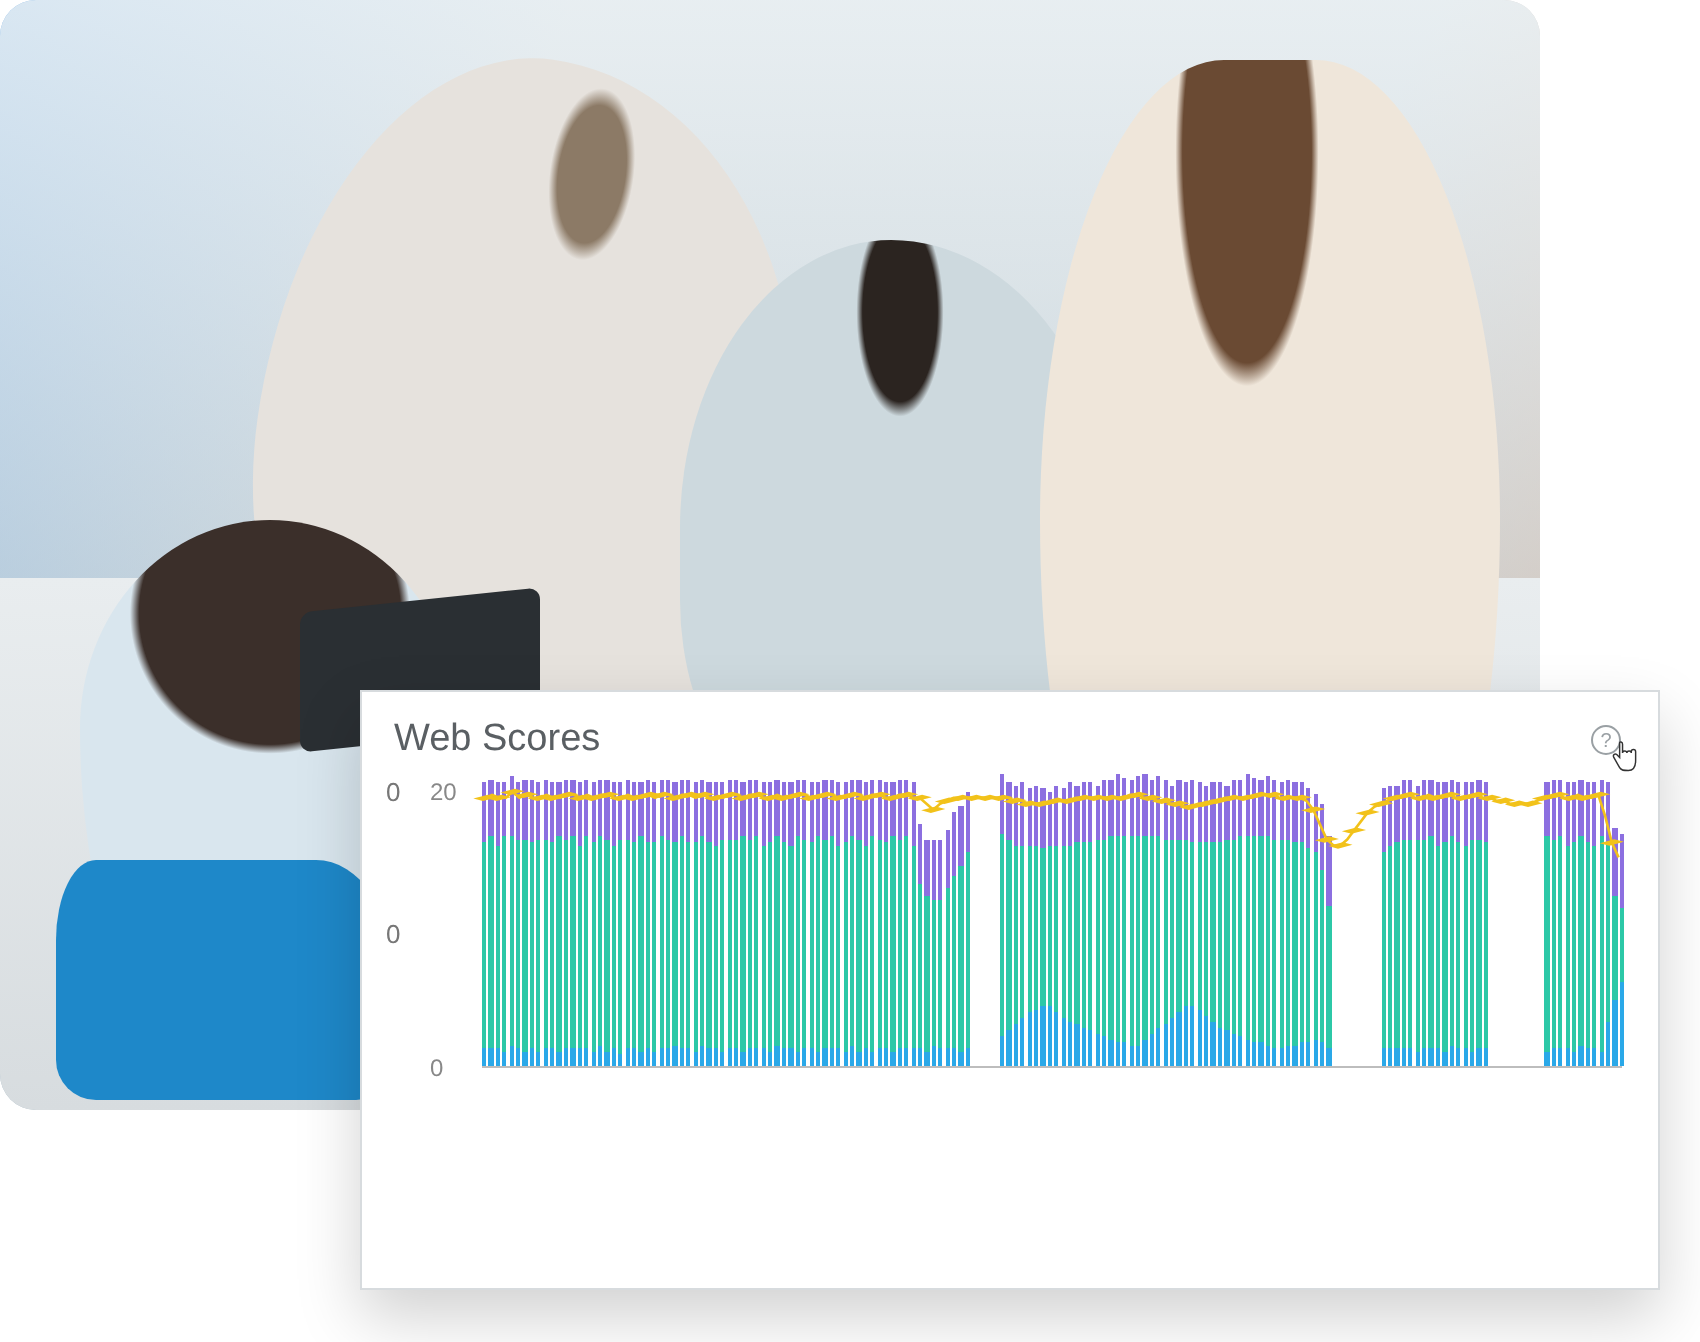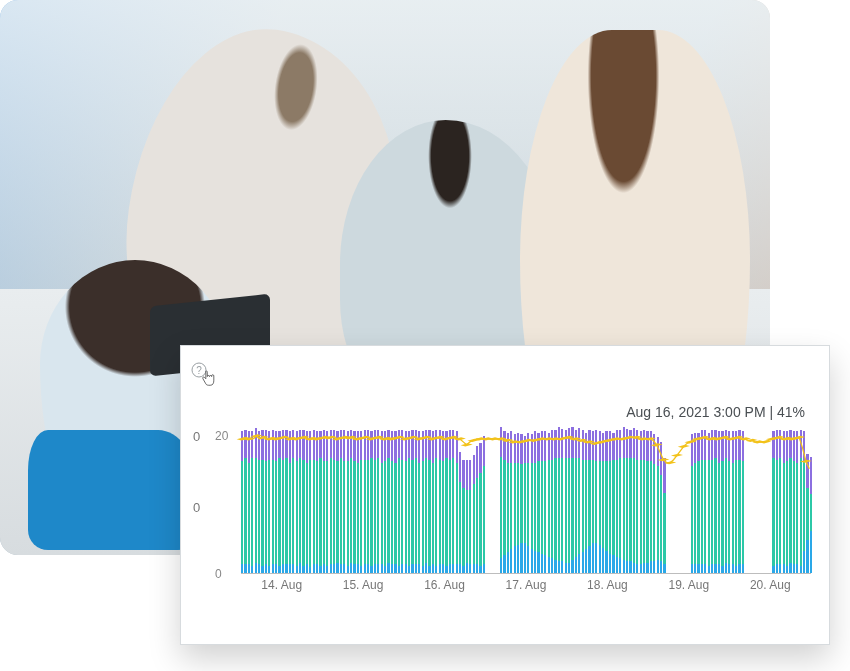--- a/index.html
+++ b/index.html
@@ -225,32 +225,32 @@
     <div class="person p2"></div>
     <div class="person p3"></div>
     <div class="person p4"></div>
     <div class="person p1"></div>
     <div class="laptop"></div>
     <div class="chair"></div>
   </div>
 
   <div class="card">
     <div class="card-header">
+      <div class="card-title">Web Scores</div>
       <div class="help">
         <svg viewBox="0 0 16 16">
             <circle cx="8" cy="8" r="7" fill="none" stroke="#9aa0a4" stroke-width="1"></circle>
             <text x="8" y="11.5" text-anchor="middle" font-size="10" fill="#9aa0a4" font-family="Arial">?</text>
           </svg>
         <svg class="cursor" viewBox="0 0 20 22">
           <path d="M7 2 L7 12 L5 10 C4 9 2 10 3 12 L7 19 C8 21 10 21 13 21 C17 21 18 18 18 14 L18 8 C18 6 15 6 15 8 L15 9 C15 7 12 7 12 9 L12 9 C12 7 9 7 9 9 L9 3 C9 1 7 1 7 2 Z" fill="#fff" stroke="#333" stroke-width="1"></path>
         </svg>
       </div>
     </div>
 
-    <div class="timestamp">Aug 16, 2021 3:00 PM | 41%</div>
 
     <div class="plot-wrap">
       <div class="yaxis">
         <span class="big" style="top:8%">0</span>
         <span class="small" style="top:8%">20</span>
         <span class="big" style="top:55%">0</span>
         <span class="small" style="top:100%">0</span>
       </div>
       <div class="plot">
         <div class="bars" id="bars">
@@ -1178,25 +1178,16 @@
             <rect x="92.55476190476192" y="9.1" width="1.2" height="1.8" fill="#f2c21a" transform="rotate(45 93.15476190476191 10)"></rect>
             <rect x="93.7452380952381" y="8.100000000000014" width="1.2" height="1.8" fill="#f2c21a" transform="rotate(45 94.34523809523809 9.000000000000014)"></rect>
             <rect x="94.9357142857143" y="9.1" width="1.2" height="1.8" fill="#f2c21a" transform="rotate(45 95.53571428571429 10)"></rect>
             <rect x="96.12619047619049" y="9.1" width="1.2" height="1.8" fill="#f2c21a" transform="rotate(45 96.72619047619048 10)"></rect>
             <rect x="97.31666666666666" y="8.100000000000014" width="1.2" height="1.8" fill="#f2c21a" transform="rotate(45 97.91666666666666 9.000000000000014)"></rect>
             <rect x="98.50714285714287" y="24.1" width="1.2" height="1.8" fill="#f2c21a" transform="rotate(45 99.10714285714286 25)"></rect>
           </svg>
       </div>
     </div>
 
-    <div class="xaxis">
-      <span>14. Aug</span>
-      <span>15. Aug</span>
-      <span>16. Aug</span>
-      <span>17. Aug</span>
-      <span>18. Aug</span>
-      <span>19. Aug</span>
-      <span>20. Aug</span>
-    </div>
 
   </div>
 
 </div>
 
 </body></html>

